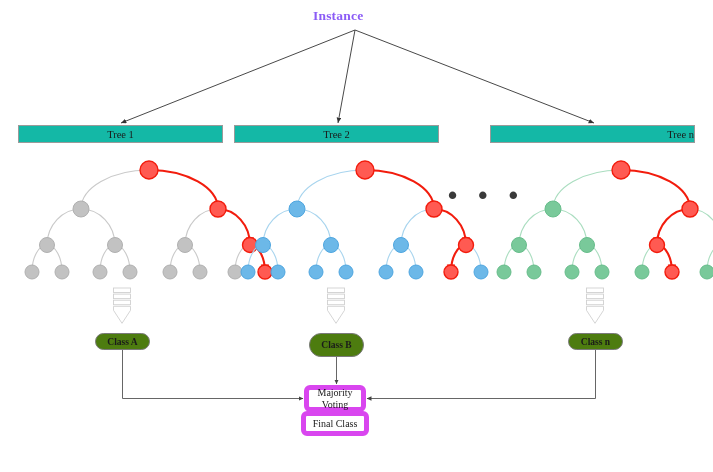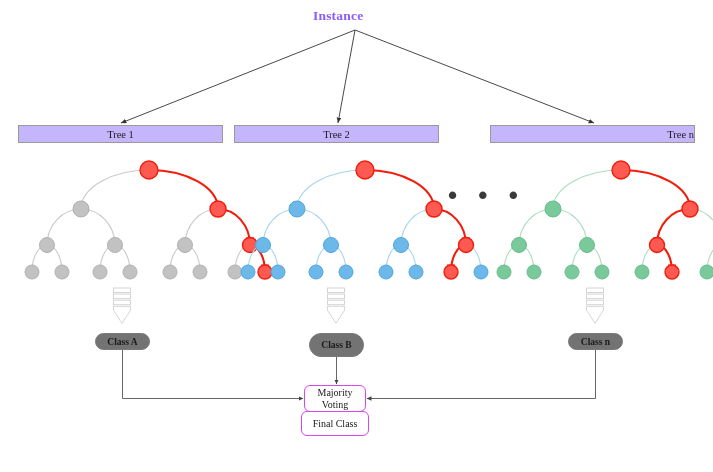--- a/index.html
+++ b/index.html
@@ -18,40 +18,40 @@
     color:#ff0000;
     font-weight:bold;
     font-size:13.5px;
     font-family:"Liberation Serif", serif;
     letter-spacing:.2px;
     white-space:nowrap;
   }
   .tree-box{
     position:absolute;
     border:1px solid #9a9a9a;
-    background:#c4b5fd;
+    background:#14b8a6;
     box-sizing:border-box;
     display:flex;align-items:center;justify-content:center;
     font-size:10.5px;color:#1a1a1a;
     font-family:"Liberation Serif", serif;
   }
   .class-box{
     position:absolute;
     border:1px solid #7a7a7a;
-    background:#737373;
+    background:#4d7c0f;
     border-radius:12px;
     box-sizing:border-box;
     display:flex;align-items:center;justify-content:center;
     font-size:9.5px;color:#1a1a1a;
     font-family:"Liberation Serif", serif;
     font-weight:bold;
   }
   .proc-box{
     position:absolute;
-    border:1px solid #d946ef;
+    border:5px solid #d946ef;
     background:#ffffff;
     border-radius:6px;
     box-sizing:border-box;
     display:flex;align-items:center;justify-content:center;
     text-align:center;
     font-size:10px;color:#1a1a1a;
     line-height:1.12;
     font-family:"Liberation Serif", serif;
   }
   .ellipsis{

